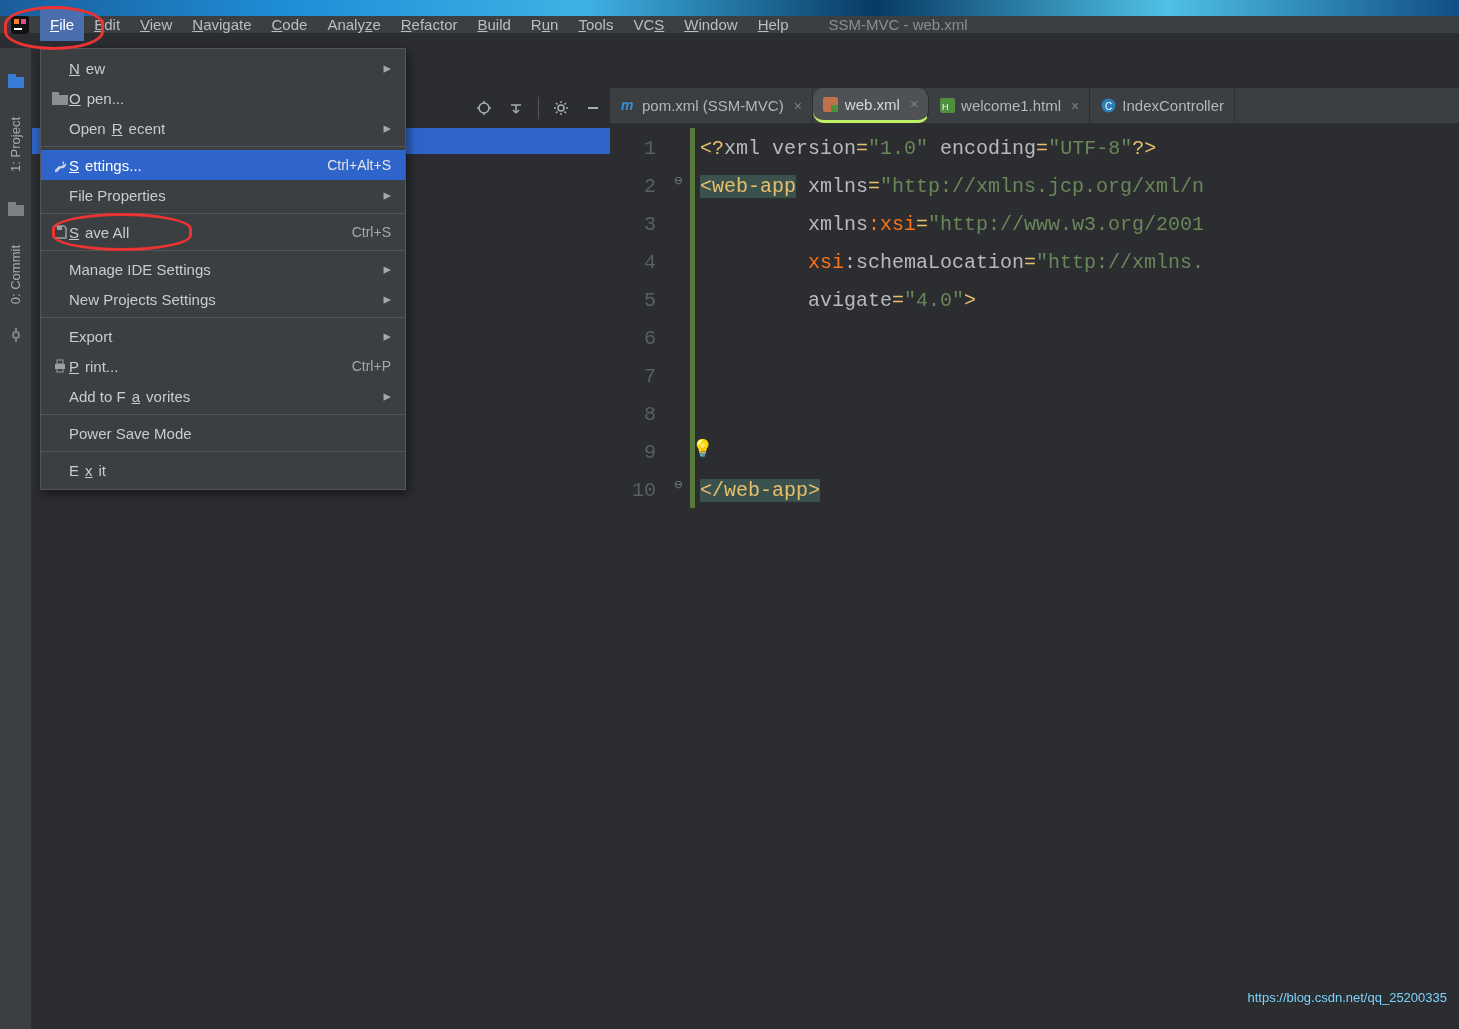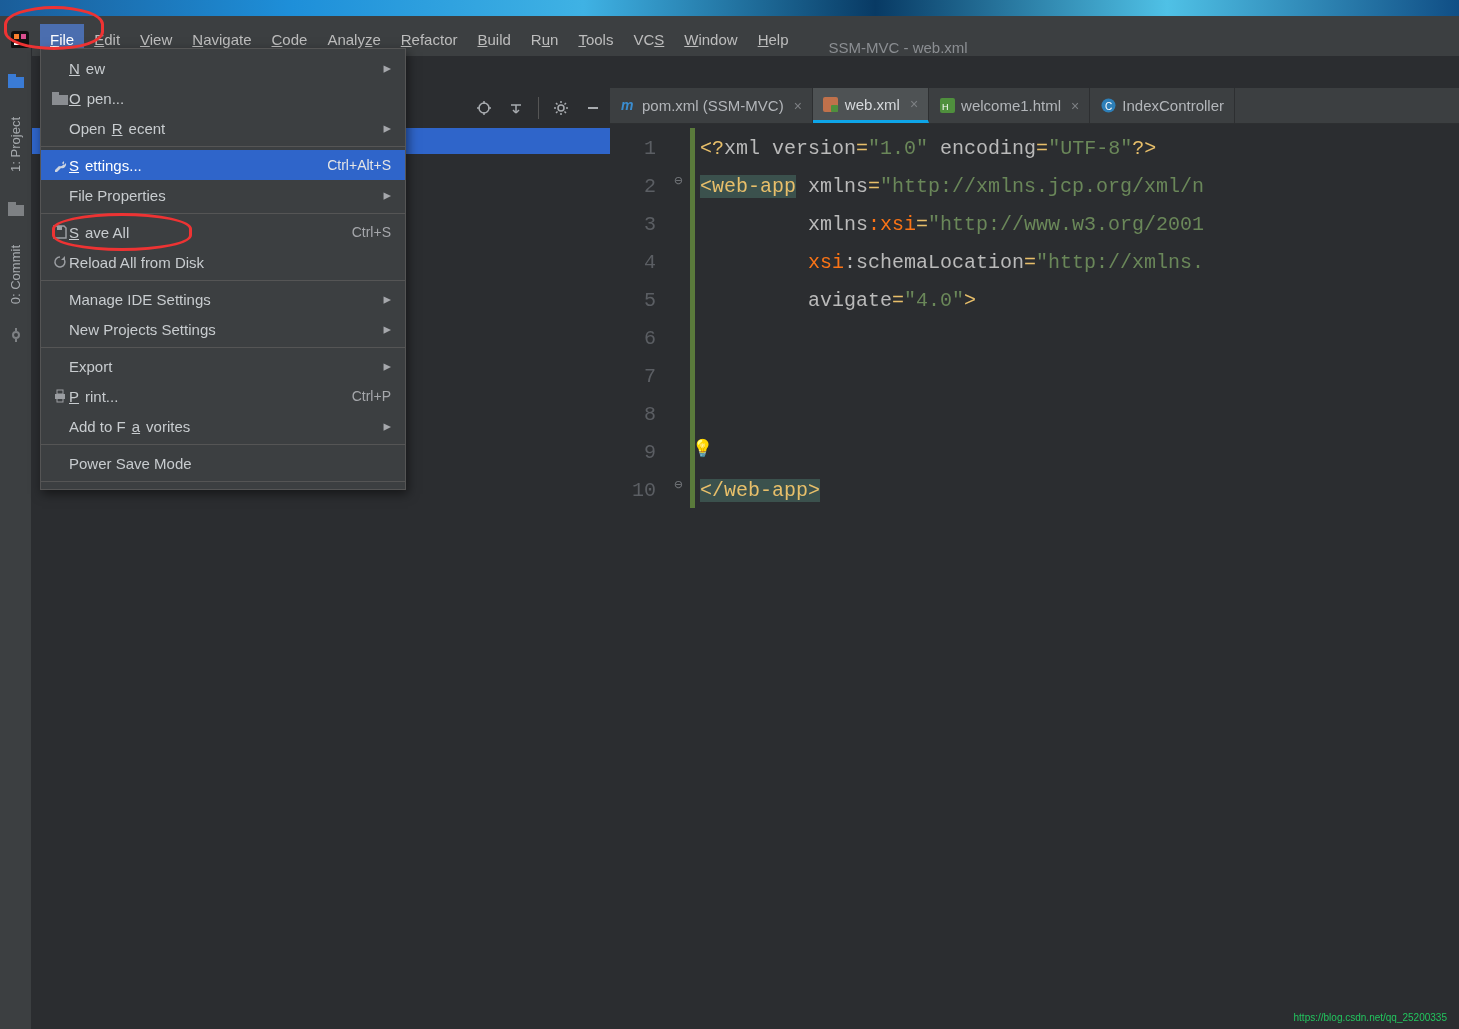--- a/index.html
+++ b/index.html
@@ -13,23 +13,23 @@
     position: relative;
     font-size: 15px;
   }
   
   .titlebar {
     height: 16px;
     background: linear-gradient(90deg, #1a5d99, #1e8fd9, #3fb2e4, #083a64, #4fc1e6, #104e85);
   }
   
   .menubar {
-    height: 40px;
+    height: 17px;
     display: flex;
-    align-items: flex-end;
+    align-items: center;
     background: #3c3f41;
     padding-left: 0;
   }
   .app-logo {
     width: 40px;
     height: 32px;
     display:flex;
     align-items:center;
     justify-content:center;
   }
@@ -136,21 +136,22 @@
     gap:6px;
     padding:0 10px;
     color:#b3b6ba;
     font-size:15px;
     border-right:1px solid #2d2f31;
     cursor:default;
   }
   .etab.active {
     background:#4e5254;
     color:#d6d9dc;
-    border-bottom: 3px solid #0ea5e9;
+    border-bottom: 3px solid #bef264;
+    border-radius: 11px;
   }
   .etab .close { color:#7e8184; margin-left:4px; font-size:14px;}
   .tab-icon { width:16px;height:16px; display:inline-flex;align-items:center;justify-content:center;}
   
   .editor {
     position:absolute;
     left: 610px;
     top: 124px;
     right:0;
     bottom:26px;
@@ -201,23 +202,23 @@
     right: 610px;
     top: 128px;
     height: 26px;
     background:#2f65ca;
     z-index:0;
   }
   
   .watermark {
     position:absolute;
     right: 12px;
-    bottom: 6px;
-    color:#22c55e;
-    font-size:10px;
+    bottom: 24px;
+    color:#7dd3fc;
+    font-size:13px;
   }
   
   .annot {
     position:absolute;
     border: 3px solid #e33;
     border-radius: 50%;
     pointer-events:none;
     z-index:50;
   }
 </style>
@@ -316,29 +317,20 @@
   <div class="dd-item">
       <span class="dd-icon">
         <svg width="14" height="14">
           <path d="M1 1h10l2 2v10H1z" fill="none" stroke="#9b9ea2" stroke-width="1.5"></path>
           <rect x="4" y="1" width="5" height="4" fill="#9b9ea2"></rect>
         </svg>
       </span>
       <span class="lbl"><u>S</u>ave All</span>
       <span class="sc">Ctrl+S</span>
     </div>
-  <div class="dd-item">
-      <span class="dd-icon">
-        <svg width="14" height="14">
-          <path d="M7 2a5 5 0 104.5 3" fill="none" stroke="#9b9ea2" stroke-width="1.5"></path>
-          <path d="M12 1l0 4-4 0z" fill="#9b9ea2"></path>
-        </svg>
-      </span>
-      <span class="lbl">Reload All from Disk</span>
-    </div>
   <div class="dd-sep"></div>
   <div class="dd-item">
       <span class="dd-icon"></span>
       <span class="lbl">Manage IDE Settings</span>
       <span class="arrow">▸</span>
     </div>
   <div class="dd-item">
       <span class="dd-icon"></span>
       <span class="lbl">New Projects Settings</span>
       <span class="arrow">▸</span>
@@ -364,20 +356,24 @@
       <span class="dd-icon"></span>
       <span class="lbl">Add to F<u>a</u>vorites</span>
       <span class="arrow">▸</span>
     </div>
   <div class="dd-sep"></div>
   <div class="dd-item">
       <span class="dd-icon"></span>
       <span class="lbl">Power Save Mode</span>
     </div>
   <div class="dd-sep"></div>
+  <div class="dd-item">
+      <span class="dd-icon"></span>
+      <span class="lbl">E<u>x</u>it</span>
+    </div>
 </div>
 
 <div class="tool-strip" style="left:460px;">
   <div class="tool-btn">
       <svg width="16" height="16">
         <circle cx="8" cy="8" r="5" fill="none" stroke="#a9acb0" stroke-width="1.5"></circle>
         <line x1="8" y1="1" x2="8" y2="4" stroke="#a9acb0" stroke-width="1.5"></line>
         <line x1="8" y1="12" x2="8" y2="15" stroke="#a9acb0" stroke-width="1.5"></line>
         <line x1="1" y1="8" x2="4" y2="8" stroke="#a9acb0" stroke-width="1.5"></line>
         <line x1="12" y1="8" x2="15" y2="8" stroke="#a9acb0" stroke-width="1.5"></line>

